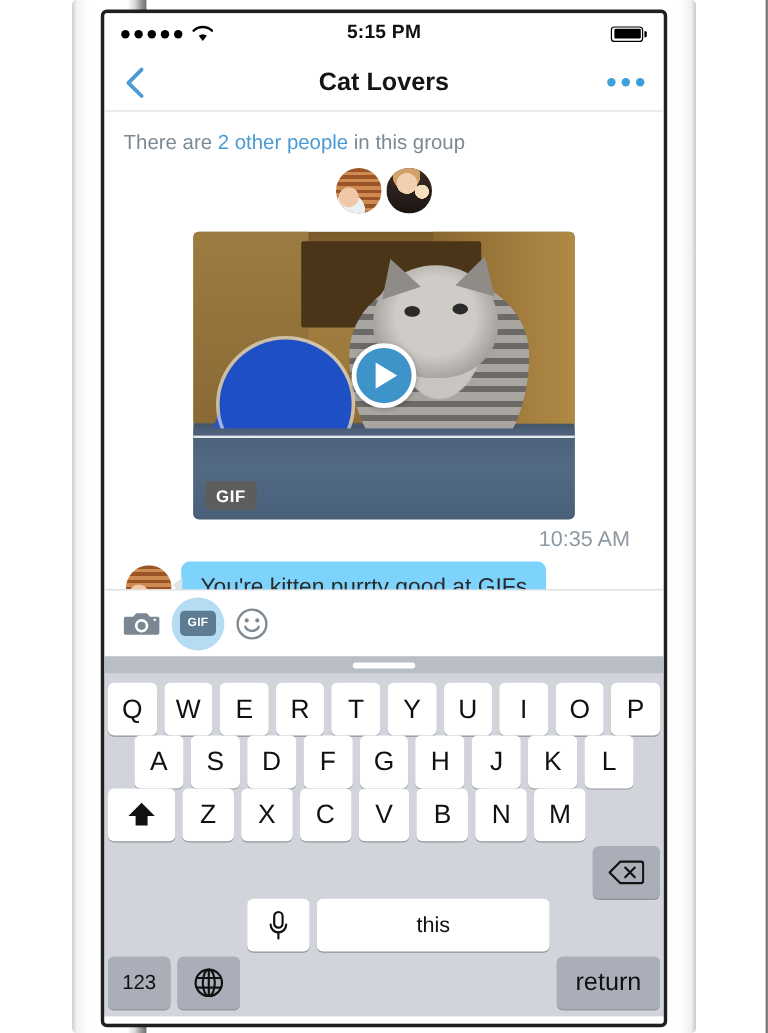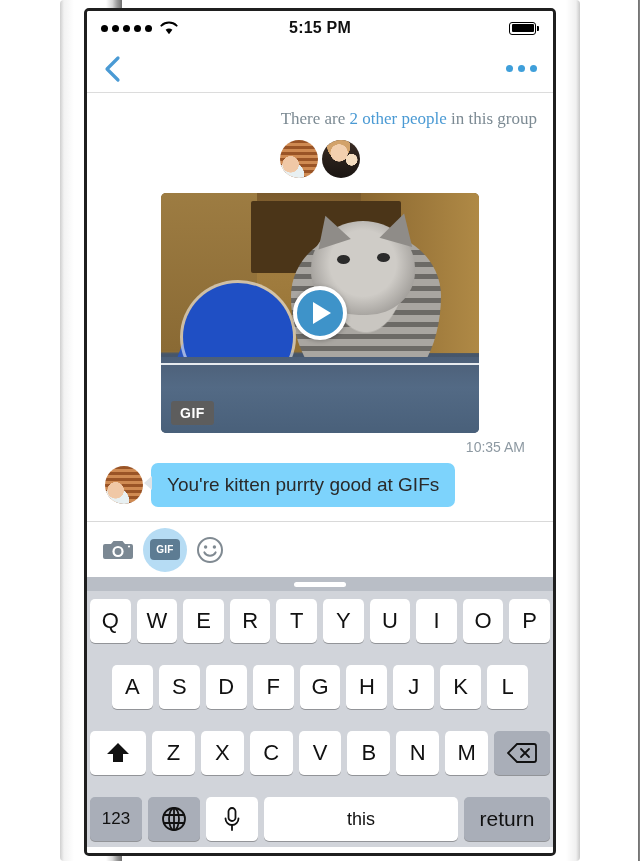--- a/index.html
+++ b/index.html
@@ -86,21 +86,21 @@
   #more-button { margin-left: auto; display: flex; gap: 5px; align-items: center; cursor: pointer; z-index: 2; }
   .more-dot { width: 7px; height: 7px; border-radius: 50%; background: #3f9fda; }
 
   
   #conversation {
     flex: 1 1 auto; background: #ffffff;
     padding: 16px 0 0 0; overflow: hidden;
     display: flex; flex-direction: column;
   }
   #group-notice {
-    text-align: right; font-size: 17px; color: #7c8a93; padding: 0 16px; font-family: Liberation Serif, serif;
+    text-align: left; font-size: 17px; color: #7c8a93; padding: 0 16px;
   }
   #group-notice .hl { color: #4a9ad4; }
   #group-avatars {
     display: flex; justify-content: center; gap: 2px; margin-top: 10px;
   }
   .group-avatar {
     width: 40px; height: 40px; border-radius: 50%;
     overflow: hidden; border: 1.5px solid #fff;
   }
   .av-blinds-inner { width: 100%; height: 100%;
@@ -169,21 +169,21 @@
     width: 0; height: 0; margin-left: 4px;
     border-top: 11px solid transparent; border-bottom: 11px solid transparent;
     border-left: 18px solid #ffffff;
   }
   #gif-badge {
     position: absolute; left: 10px; bottom: 8px;
     background: #5d5d5d; color: #fff; font-size: 14px; font-weight: bold;
     padding: 4px 9px; border-radius: 3px; letter-spacing: .5px;
   }
   #gif-timestamp {
-    text-align: right; padding: 6px 28px 0 0; font-size: 14px; color: #8d99a2;
+    text-align: right; padding: 6px 28px 0 0; font-size: 18px; color: #8d99a2;
   }
 
   
   #text-message {
     display: flex; align-items: center; gap: 8px;
     padding: 8px 16px 14px 18px;
   }
   #msg-avatar { width: 38px; height: 38px; border-radius: 50%; overflow: hidden; flex: 0 0 38px; }
   #msg-bubble {
     position: relative; background: #7dd3fc; color: #2a2a2a;
@@ -233,21 +233,21 @@
   #kb-rows { flex: 1 1 auto; padding: 8px 3px 6px 3px; display: flex; flex-direction: column; justify-content: space-between; }
   .kb-row { display: flex; justify-content: center; gap: 6px; }
   .kb-row.row2 { padding: 0 22px; }
   .key {
     background: #ffffff; border-radius: 5px;
     box-shadow: 0 1px 0 rgba(0,0,0,.30);
     display: flex; align-items: center; justify-content: center;
     font-size: 22px; color: #111; cursor: pointer;
     height: 44px; flex: 1 1 0; min-width: 0;
   }
-  .key.gray { background: #a9aeb8; }
+  .key.gray { background: #a9aeb8; margin-top: 48px; }
   .key.wide { flex: 0 0 56px; }
   .key.space { flex: 1 1 auto; font-size: 18px; }
   .key.fn { flex: 0 0 52px; font-size: 17px; }
   .key.return { flex: 0 0 86px; font-size: 21px; }
   .key.mic { flex: 0 0 52px; }
   #home-strip { flex: 0 0 6px; background: #ffffff; }
 </style>
 </head>
 <body>
 
@@ -284,20 +284,21 @@
       <div class="batt-nub"></div>
     </div>
   </div>
 
   <div id="nav-bar">
     <div id="back-button">
       <svg width="20" height="28" viewBox="0 0 20 28">
         <polyline points="15,3 4,14 15,25" fill="none" stroke="#4a9ad4" stroke-width="3.2" stroke-linecap="round" stroke-linejoin="round"></polyline>
       </svg>
     </div>
+    <div id="nav-title">Cat Lovers</div>
     <div id="more-button">
       <span class="more-dot"></span>
         <span class="more-dot"></span>
         <span class="more-dot"></span>
     </div>
   </div>
 
   <div id="conversation">
 
     <div id="group-notice">

